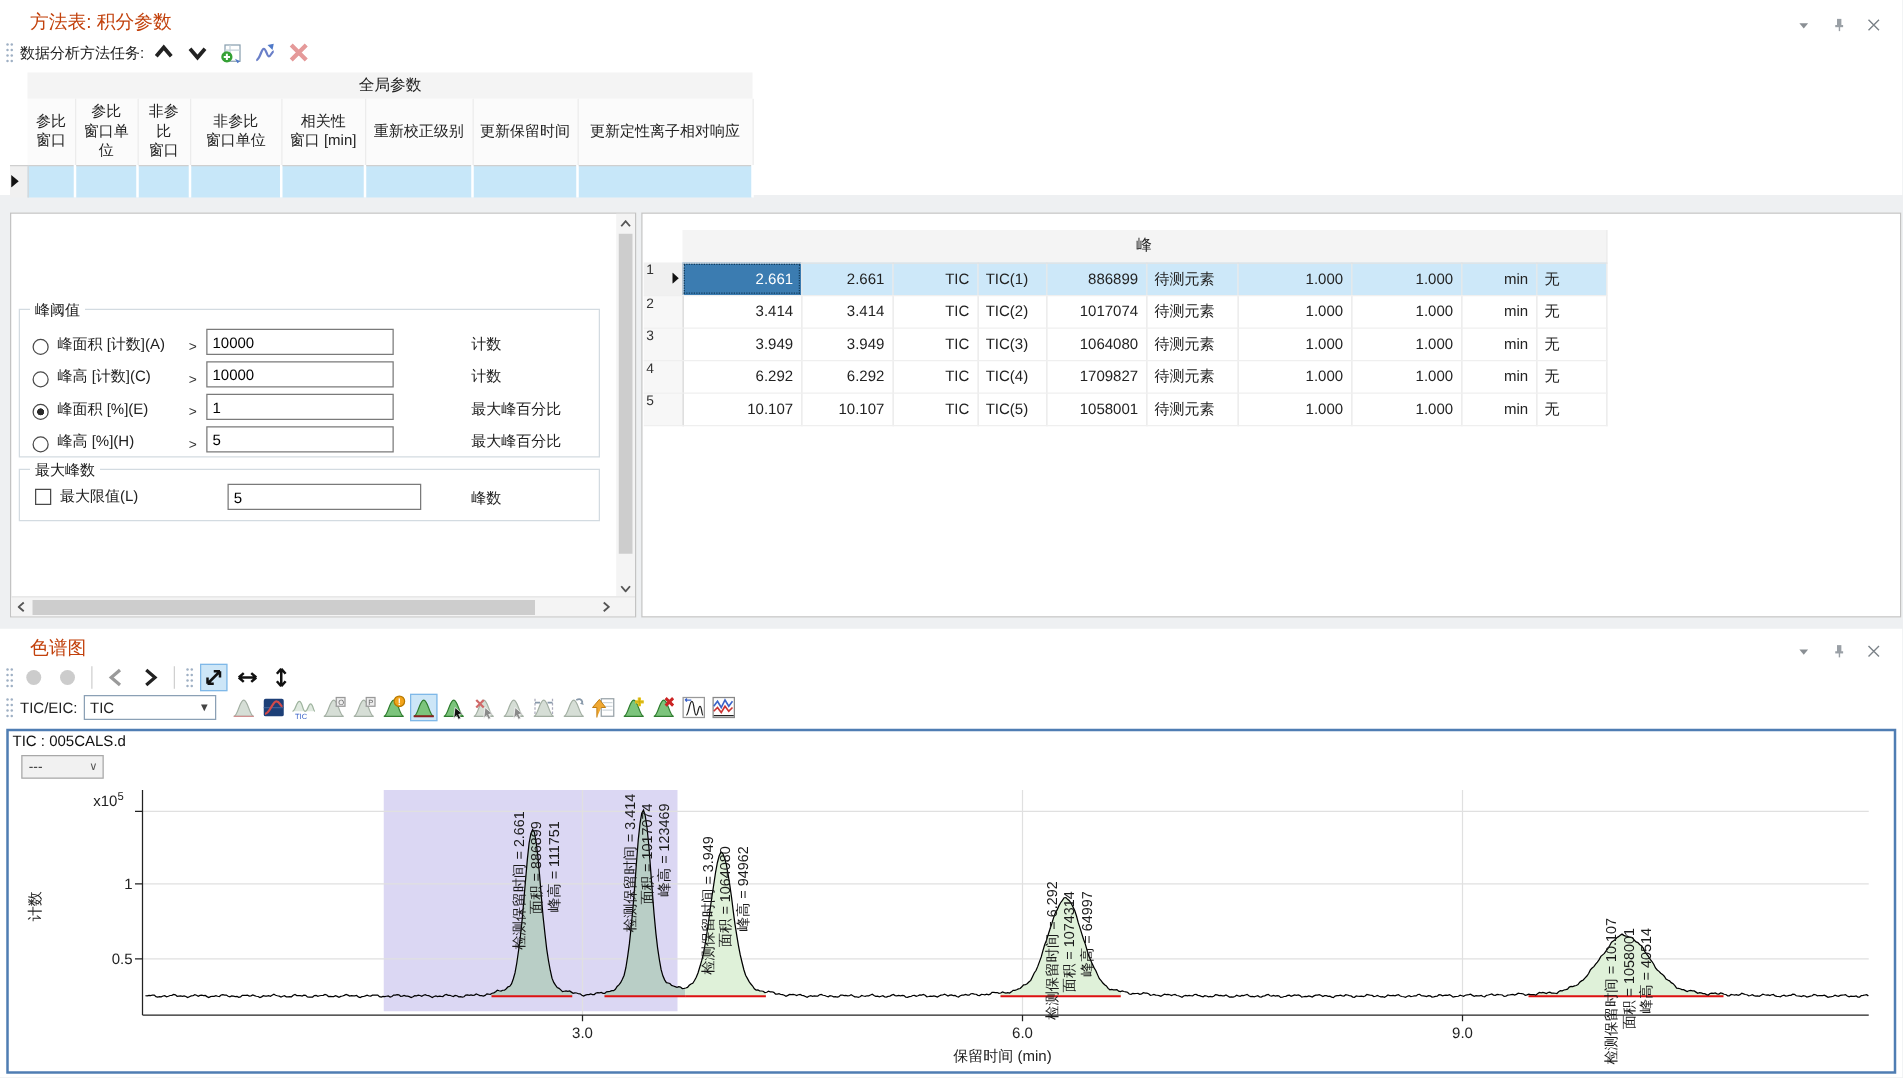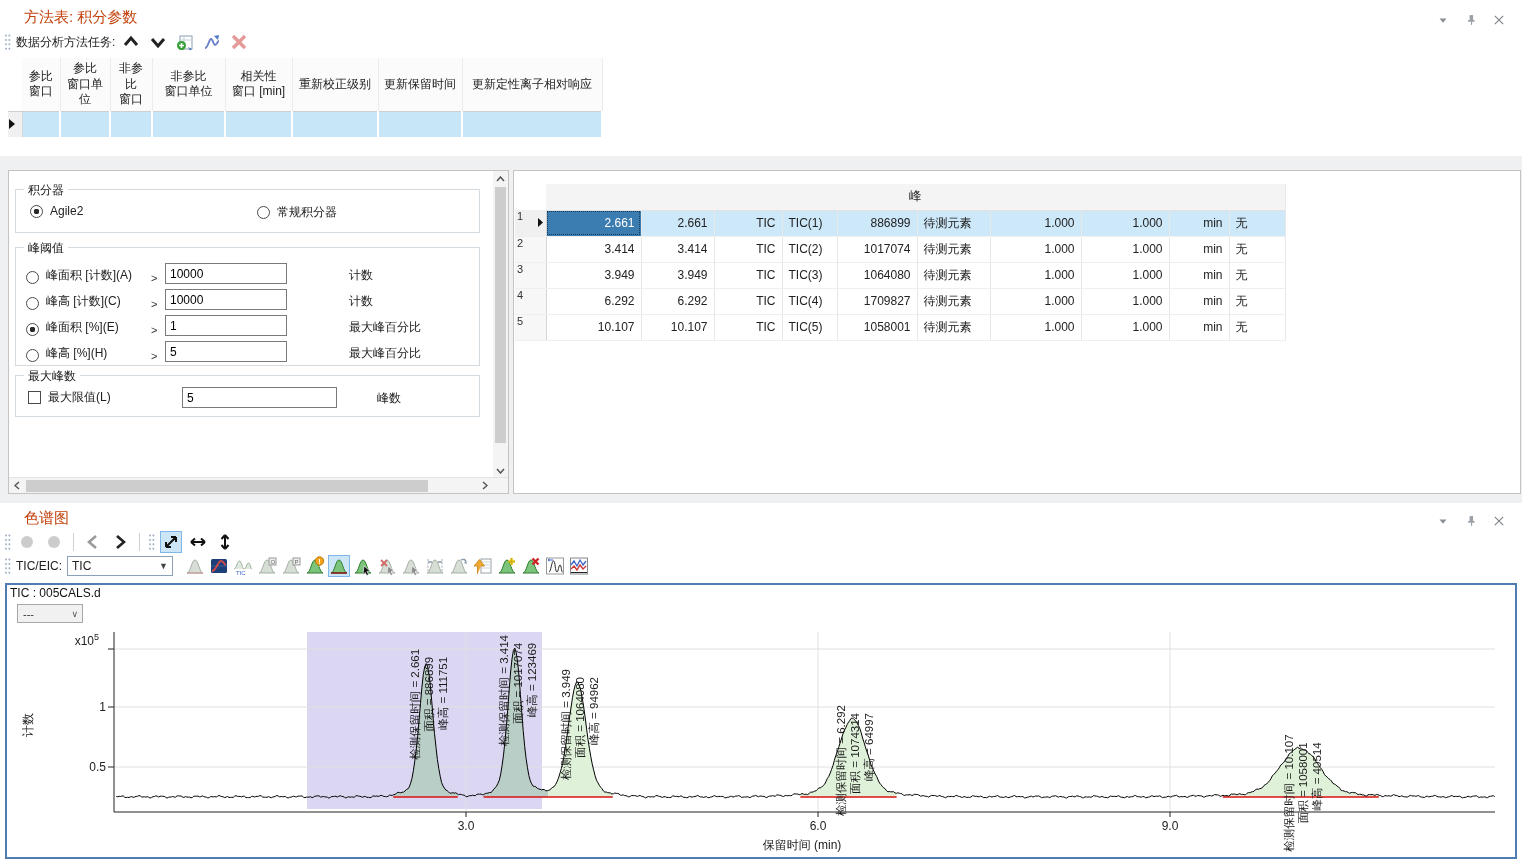--- a/index.html
+++ b/index.html
@@ -38,21 +38,21 @@
   .gbox { position:absolute; border:1px solid #d3dbe1; }
   .gbox .legend { position:absolute; left:8px; top:-8px; background:#fff; padding:0 4px; font-size:12px; color:#1a1a1a; }
   .optrow { position:absolute; display:flex; align-items:center; font-size:12px; }
   .radio { width:13px; height:13px; border:1px solid #4a4a4a; border-radius:50%; background:#fff; display:inline-block; flex:0 0 auto; }
   .radio.checked { background:radial-gradient(circle,#2a2a2a 0 2.6px,#fff 3px); }
   .chk { width:13px; height:13px; border:1px solid #4a4a4a; background:#fff; display:inline-block; flex:0 0 auto; }
   .optrow .olabel { margin-left:7px; }
   .trow { position:absolute; left:10px; display:flex; align-items:flex-end; height:24px; font-size:12px; width:450px; }
   .trow .olabel { margin-left:7px; width:105px; }
   .trow .op { width:14px; font-size:11px; color:#333; }
-  .tinput { position:relative; left:0; width:122px; height:21px; border:1px solid #7a7a7a; background:#fff; font-size:12px; padding:2px 4px; font-family:inherit; }
+  .tinput { position:relative; left:0; width:150px; height:21px; border:1px solid #7a7a7a; background:#fff; font-size:12px; padding:2px 4px; font-family:inherit; }
   .trow .unit { margin-left:62px; }
 
   
   .sbv { position:absolute; right:0; top:0; width:15px; height:307px; background:#f4f4f4; }
   .sbv .thumb { position:absolute; left:2px; top:16px; width:11px; height:256px; background:#cdcdcd; }
   .sbh { position:absolute; left:0; bottom:0; height:16px; width:499px; background:#f4f4f4; border-top:1px solid #e4e4e4; }
   .sbh .thumb { position:absolute; left:17px; top:2px; height:12px; width:402px; background:#cdcdcd; }
   .sarr { position:absolute; width:15px; height:15px; display:flex; align-items:center; justify-content:center; }
 
   #panel-right { left:513px; top:170px; width:1008px; height:324px; border:1px solid #c3c3c3; }
@@ -160,20 +160,24 @@
         <col style="width:50px">
         <col style="width:42px">
         <col style="width:73px">
         <col style="width:67px">
         <col style="width:86px">
         <col style="width:84px">
         <col style="width:140px">
       </colgroup>
       <tbody>
         <tr>
+          <td style="background:#fff"></td>
+          <td class="gband" colspan="8">全局参数</td>
+        </tr>
+        <tr>
           <td style="background:#fff;border-bottom:1px solid #cfcfcf"></td>
           <th class="coh">参比
 窗口</th>
           <th class="coh">参比
 窗口单位</th>
           <th class="coh">非参比
 窗口</th>
           <th class="coh">非参比
 窗口单位</th>
           <th class="coh">相关性
@@ -193,31 +197,20 @@
           <td class="cell"></td>
           <td class="cell"></td>
           <td class="cell"></td>
           <td class="cell"></td>
         </tr>
       </tbody>
     </table>
 </div>
 
 <div class="panel" id="panel-left">
-  <div class="gbox" style="left:6px;top:18px;width:465px;height:44px;">
-    <span class="legend">积分器</span>
-    <div class="optrow" style="left:14px;top:14px;">
-      <span class="radio checked"></span>
-      <span class="olabel">Agile2</span>
-    </div>
-    <div class="optrow" style="left:241px;top:14px;">
-      <span class="radio"></span>
-      <span class="olabel">常规积分器</span>
-    </div>
-  </div>
 
   <div class="gbox" style="left:6px;top:76px;width:465px;height:119px;">
     <span class="legend">峰阈值</span>
     <div id="threshold-rows">
         <div class="trow" style="top:12px">
          <span class="radio "></span>
          <span class="olabel">峰面积 [计数](A)</span>
          <span class="op">&gt;</span>
          <input class="tinput" value="10000" style="">
          <span class="unit">计数</span>

